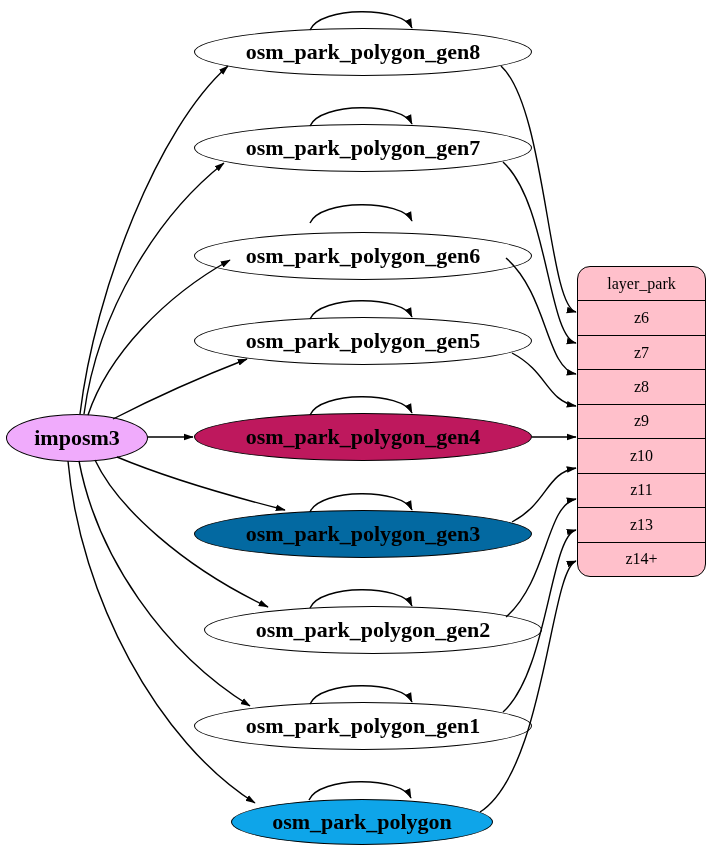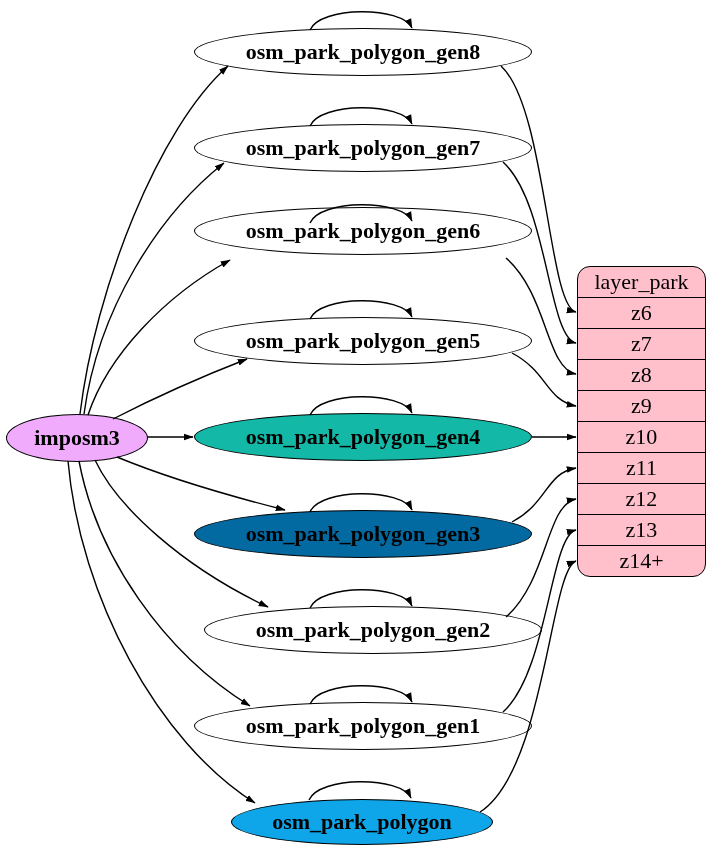--- a/index.html
+++ b/index.html
@@ -14,47 +14,47 @@
     display:flex;align-items:center;justify-content:center;font-weight:bold;
   }
   .node-label{font-size:22px;line-height:1;white-space:nowrap;}
   #layer-table{
     position:absolute;box-sizing:border-box;
     border:1.6px solid #000;border-radius:13px;
     display:flex;flex-direction:column;overflow:hidden;
   }
   .tbl-cell{
     flex:1;display:flex;align-items:center;justify-content:center;
-    font-size:22px;line-height:1;
+    font-size:16px;line-height:1;
   }
   .tbl-cell + .tbl-cell{border-top:1.4px solid #000;}
   #edge-layer{position:absolute;left:0;top:0;pointer-events:none;}
   .edge{fill:none;stroke:#000;stroke-width:1.4;}
 </style>
 </head>
 <body>
 
 <div id="canvas">
   <div id="nodes-layer">
       <div class="ellipse-node" style="left: 6px; top: 414px; width: 142px; height: 48px; background: #f0abfc;">
         <span class="node-label">imposm3</span>
       </div>
       <div class="ellipse-node" style="left: 194px; top: 28px; width: 338px; height: 48px; background: rgb(255, 255, 255);">
         <span class="node-label">osm_park_polygon_gen8</span>
       </div>
       <div class="ellipse-node" style="left: 194px; top: 124px; width: 338px; height: 48px; background: rgb(255, 255, 255);">
         <span class="node-label">osm_park_polygon_gen7</span>
       </div>
-      <div class="ellipse-node" style="left: 194px; top: 207px; width: 338px; height: 48px; background: rgb(255, 255, 255);">
+      <div class="ellipse-node" style="left: 194px; top: 232px; width: 338px; height: 48px; background: rgb(255, 255, 255);">
         <span class="node-label">osm_park_polygon_gen6</span>
       </div>
       <div class="ellipse-node" style="left: 194px; top: 317px; width: 338px; height: 48px; background: rgb(255, 255, 255);">
         <span class="node-label">osm_park_polygon_gen5</span>
       </div>
-      <div class="ellipse-node" style="left: 194px; top: 413px; width: 338px; height: 48px; background: #14b8a6;">
+      <div class="ellipse-node" style="left: 194px; top: 413px; width: 338px; height: 48px; background: #be185d;">
         <span class="node-label">osm_park_polygon_gen4</span>
       </div>
       <div class="ellipse-node" style="left: 194px; top: 510px; width: 338px; height: 48px; background: #0369a1;">
         <span class="node-label">osm_park_polygon_gen3</span>
       </div>
       <div class="ellipse-node" style="left: 204px; top: 606px; width: 338px; height: 48px; background: rgb(255, 255, 255);">
         <span class="node-label">osm_park_polygon_gen2</span>
       </div>
       <div class="ellipse-node" style="left: 194px; top: 702px; width: 338px; height: 48px; background: rgb(255, 255, 255);">
         <span class="node-label">osm_park_polygon_gen1</span>
@@ -65,21 +65,20 @@
     </div>
 
   <div id="layer-table" style="left: 577px; top: 266px; width: 129px; height: 311px; background: rgb(255, 192, 203);">
     <div class="tbl-cell">layer_park</div>
   <div class="tbl-cell">z6</div>
       <div class="tbl-cell">z7</div>
       <div class="tbl-cell">z8</div>
       <div class="tbl-cell">z9</div>
       <div class="tbl-cell">z10</div>
       <div class="tbl-cell">z11</div>
-      <div class="tbl-cell">z12</div>
       <div class="tbl-cell">z13</div>
       <div class="tbl-cell">z14+</div>
     </div>
 
   <svg id="edge-layer" width="707" height="851" viewBox="0 0 707 851">
     <defs>
       <marker id="arrow" viewBox="0 0 10 8" refX="9.3" refY="4" markerWidth="10" markerHeight="8" orient="auto" markerUnits="userSpaceOnUse">
         <path d="M0,0.7 L10,4 L0,7.3 Z" fill="#000"></path>
       </marker>
     </defs>

